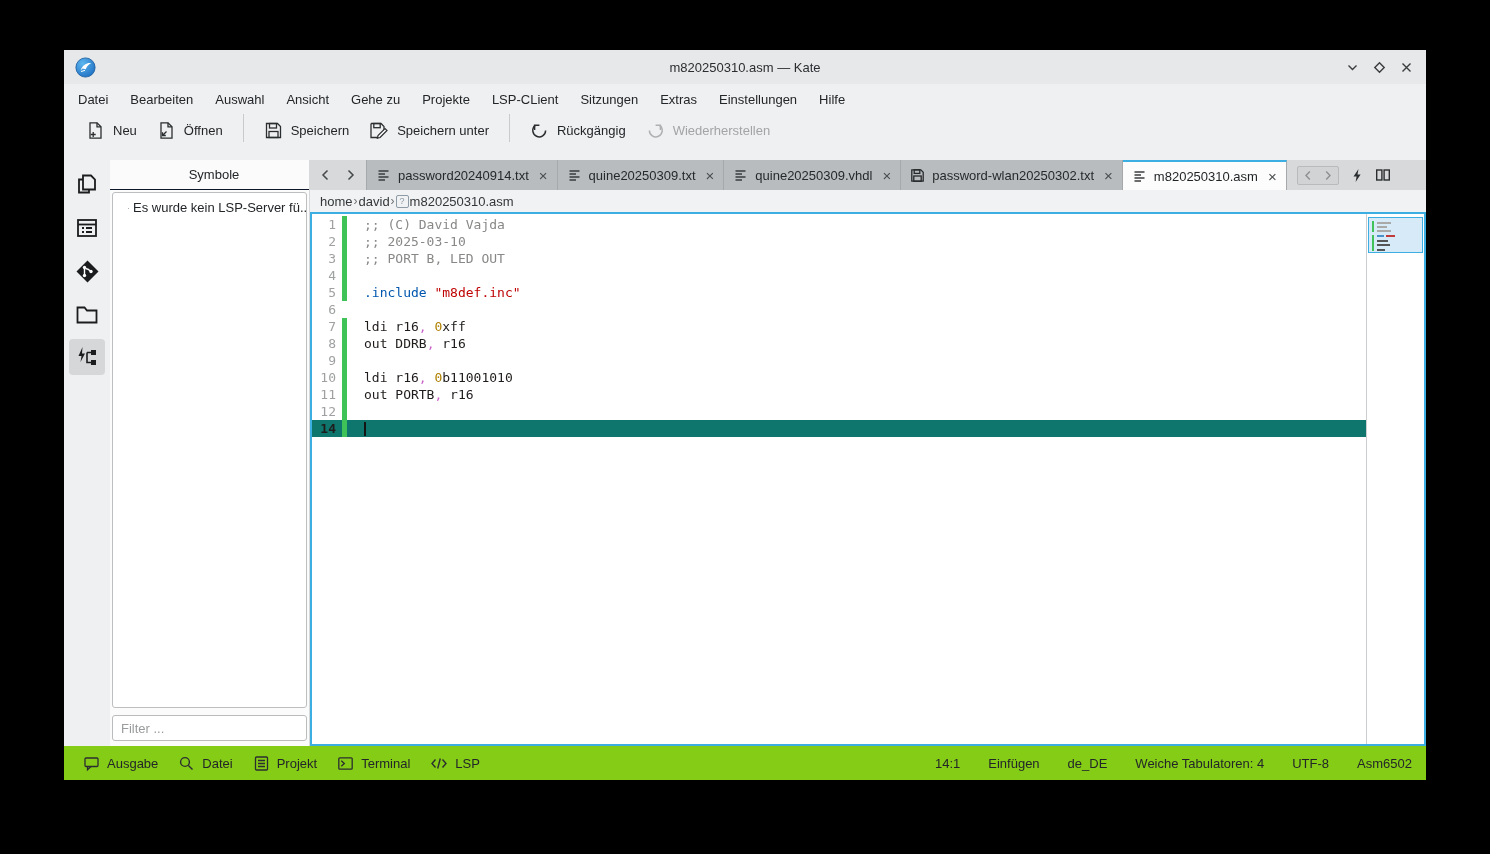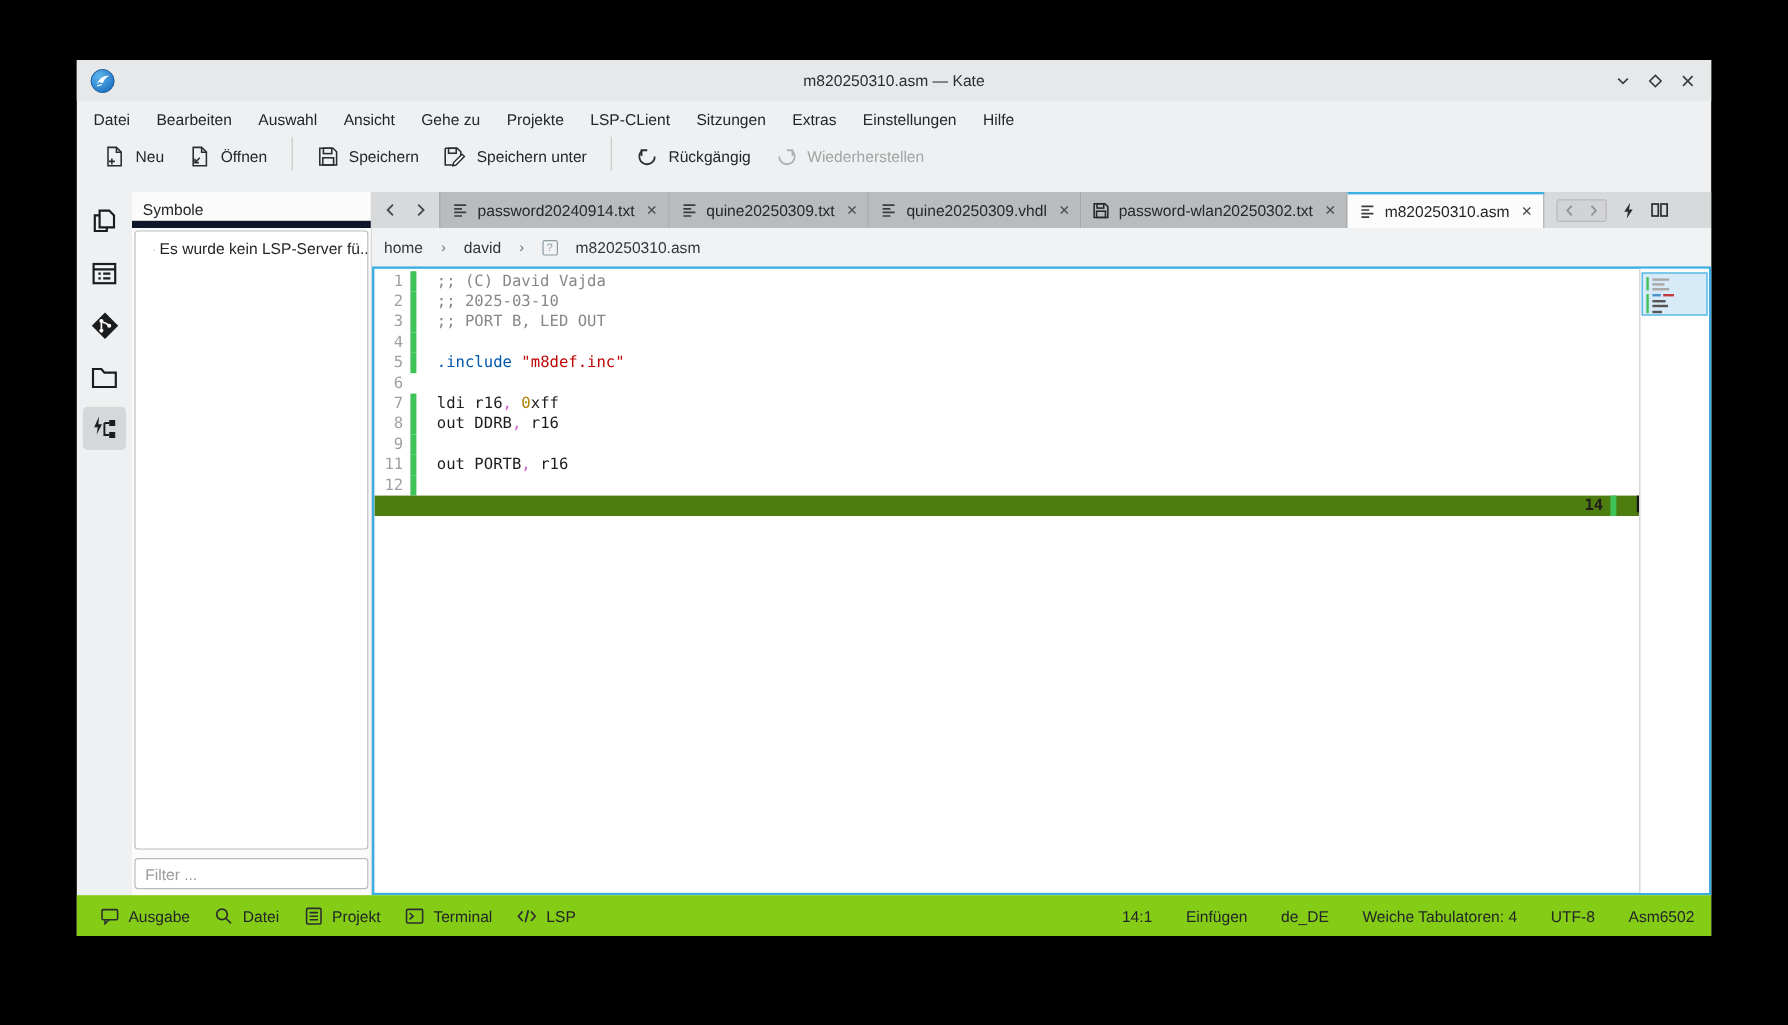--- a/index.html
+++ b/index.html
@@ -28,21 +28,21 @@
   .tsep { width:1px; height:28px; background:#c9cacb; margin:0 10px; }
 
   
   .main { flex:1; display:flex; min-height:0; }
 
   .toolstrip { width:46px; flex:none; display:flex; flex-direction:column; align-items:center; padding-top:7px; gap:7px; }
   .tool { width:36px; height:36px; display:flex; align-items:center; justify-content:center; border-radius:4px; }
   .tool.active { background:#d6d7d8; }
 
   .sidepanel { width:200px; flex:none; display:flex; flex-direction:column; background:#fbfbfc; border-right:1px solid #d7d8d9; }
-  .sidepanel-header { height:30px; line-height:30px; padding-left:9px; border-bottom:6px solid #0f172a; flex:none; }
+  .sidepanel-header { height:30px; line-height:30px; padding-left:9px; border-bottom:1px solid #0f172a; flex:none;text-align:center; }
   .listbox { flex:1; margin:2px; border:1px solid #bcbec0; border-radius:3px; background:#fff; padding-top:5px; overflow:hidden; }
   .tree-item { margin-left:15px; position:relative; padding:2px 2px 2px 5px; white-space:nowrap; overflow:hidden; }
   .tree-item::before { content:""; position:absolute; left:-6px; top:-3px; width:6px; height:13px;
                        border-left:1px solid #adafb1; border-bottom:1px solid #adafb1; }
   .filterbox { height:26px; margin:5px 2px 5px 2px; border:1px solid #b9bbbd; border-radius:3px; background:#fff;
                padding-left:8px; font-size:13px; color:#444; outline:none; font-family:"Liberation Sans",sans-serif; }
   .filterbox::placeholder { color:#9a9b9c; }
 
   
   .editor-col { flex:1; display:flex; flex-direction:column; min-width:0; }
@@ -51,31 +51,31 @@
   .tab-nav { display:flex; align-items:center; gap:14px; padding:0 10px; }
   .tab { display:flex; align-items:center; gap:7px; padding:0 9px; background:#b9bcbe;
          border-right:1px solid #a6a9ab; color:#26292b; white-space:nowrap; }
   .tab.first { border-left:1px solid #a6a9ab; }
   .tab.active { background:#fcfcfc; border-top:2px solid #3daee2; color:#1f2224; }
   .tab-close { margin-left:3px; font-size:15px; line-height:1; color:#4a4d4f; }
   .tabbar-right { display:flex; align-items:center; gap:12px; padding:0 10px; }
   .navbox { display:flex; border:1px solid #b8babc; border-radius:2px; background:#d2d3d4; }
   .navbox .nav-cell { padding:3px 5px; display:flex; align-items:center; }
 
-  .breadcrumb { height:32px; flex:none; background:#f1f2f3; display:flex; align-items:center;
-                padding-left:10px; gap:15px; font-size:13px; color:#33373a; }
+  .breadcrumb { height:22px; flex:none; background:#f1f2f3; display:flex; align-items:center;
+                padding-left:10px; gap:1px; font-size:13px; color:#33373a; }
   .crumb-sep { color:#6e7173; font-size:12px; }
   .file-unknown-icon { width:13px; height:13px; border:1px solid #8c9ba5; border-radius:2px; color:#8c9ba5;
                        font-size:9px; display:flex; align-items:center; justify-content:center; }
 
   .editor-wrap { flex:1; min-height:0; border:2px solid #3daee2; background:#fff; display:flex; }
   .code-scroll { flex:1; padding-top:2px; font-family:"DejaVu Sans Mono","Liberation Mono",monospace;
                  font-size:13px; line-height:17px; overflow:hidden; }
   .row { display:flex; height:17px; position:relative; }
-  .row.cur { background:#4d7c0f;justify-content:flex-end; }
+  .row.cur { background:#0f766e; }
   .ln { width:30px; flex:none; text-align:right; padding-right:6px; color:#9fa0a1; }
   .row.cur .ln { color:#1f1c1b; font-weight:bold; }
   .modbar { width:5px; flex:none; }
   .row.mod .modbar { background:#3fc258; }
   .gap { width:17px; flex:none; }
   .code { white-space:pre; }
   .c { color:#898887; } .p { color:#0057ae;margin-top:24px; } .s { color:#bf0303; }
   .k { color:#1f1c1b; font-weight:normal; } .ch { color:#ca60ca; }
   .n { color:#b08000; } .l { color:#644a9b; } .t { color:#1f1c1b; }
   .cursor { display:inline-block; width:2px; height:14px; background:#141414; vertical-align:middle; margin-top:-2px; }
@@ -417,20 +417,26 @@
                 <div class="gap"></div>
                 <div class="code"><span class="k">out</span><span class="t"> DDRB</span><span class="ch">,</span><span class="t"> r16</span></div>
               </div>
               <div class="row mod">
                 <div class="ln">9</div>
                 <div class="modbar"></div>
                 <div class="gap"></div>
                 <div class="code"></div>
               </div>
               <div class="row mod">
+                <div class="ln">10</div>
+                <div class="modbar"></div>
+                <div class="gap"></div>
+                <div class="code"><span class="k">ldi</span><span class="t"> r16</span><span class="ch">,</span><span class="t"> </span><span class="n">0</span><span class="t">b11001010</span></div>
+              </div>
+              <div class="row mod">
                 <div class="ln">11</div>
                 <div class="modbar"></div>
                 <div class="gap"></div>
                 <div class="code"><span class="k">out</span><span class="t"> PORTB</span><span class="ch">,</span><span class="t"> r16</span></div>
               </div>
               <div class="row mod">
                 <div class="ln">12</div>
                 <div class="modbar"></div>
                 <div class="gap"></div>
                 <div class="code"></div>

